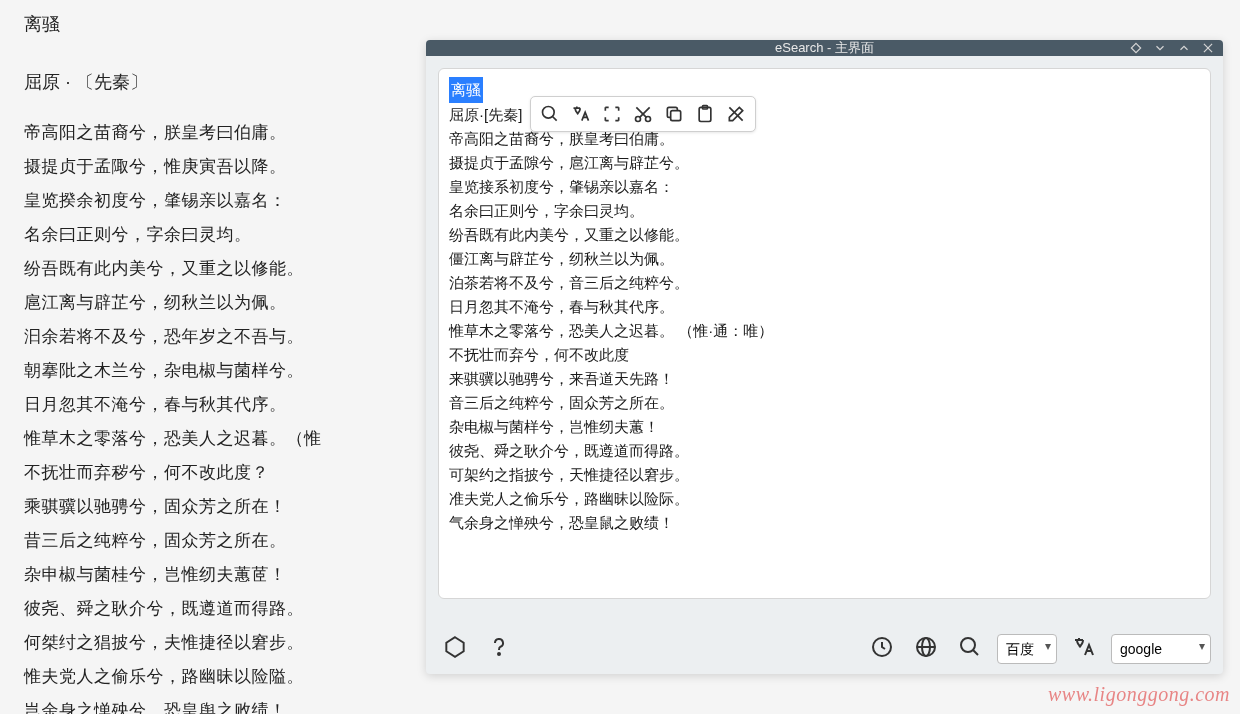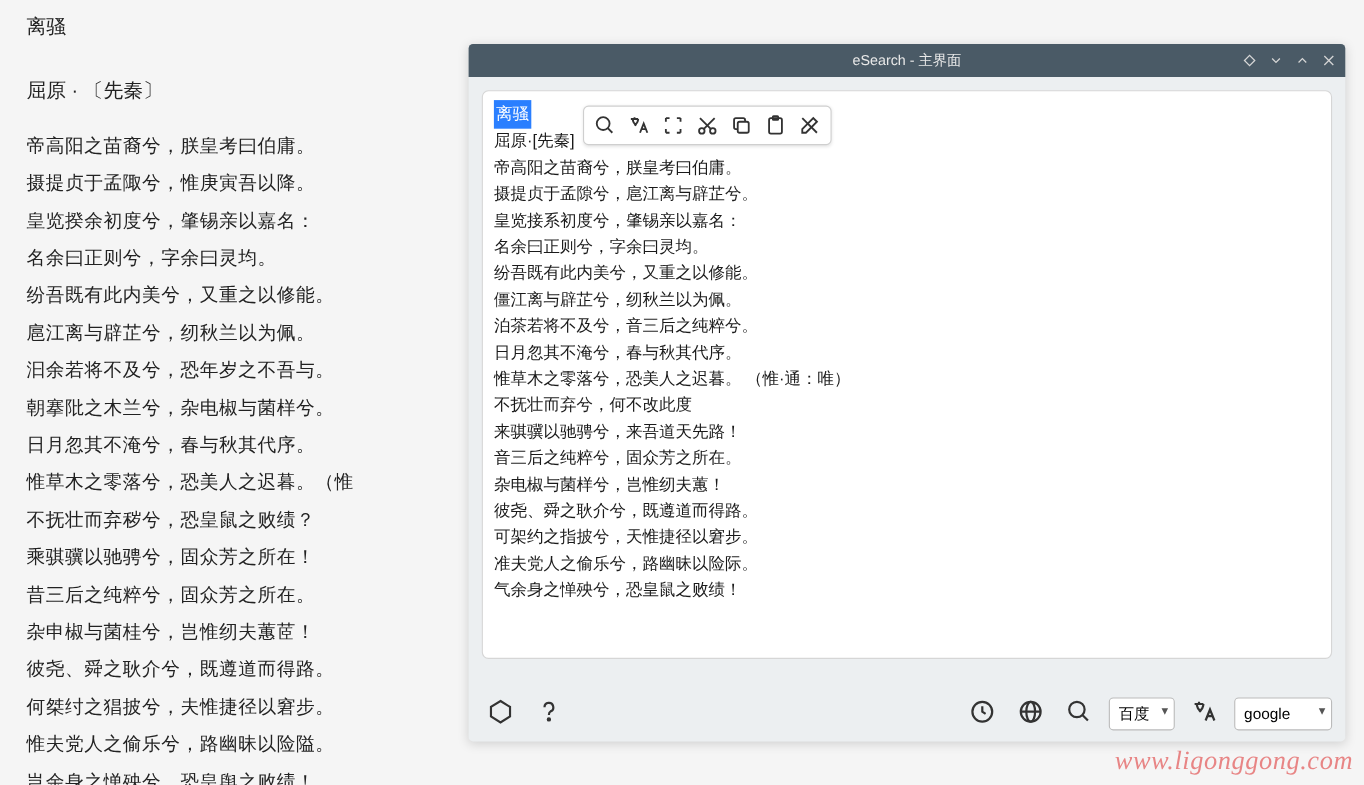--- a/index.html
+++ b/index.html
@@ -36,21 +36,21 @@
     top: 40px;
     width: 797px;
     height: 634px;
     background: #eceff1;
     border-radius: 4px;
     display: flex;
     flex-direction: column;
     box-shadow: 0 2px 10px rgba(0,0,0,0.15);
   }
   .titlebar {
-    height: 30px;
+    height: 16px;
     background: #4a5a66;
     color: #e8e8e8;
     display: flex;
     align-items: center;
     justify-content: center;
     position: relative;
     font-size: 13px;
     border-radius: 4px 4px 0 0;
   }
   .titlebar-controls {
@@ -154,21 +154,21 @@
     color: #555;
     pointer-events: none;
   }
   .watermark {
     position: absolute;
     right: 10px;
     bottom: 8px;
     color: rgba(220,40,40,0.55);
     font-style: italic;
     font-family: Georgia, serif;
-    font-size: 24px;
+    font-size: 20px;
     letter-spacing: 0.5px;
     pointer-events: none;
   }
   svg { display: block; }
 </style>
 </head>
 <body>
 
 <div class="background-text">
   <div class="bg-title">离骚</div>
@@ -177,21 +177,21 @@
       <div class="bg-line">帝高阳之苗裔兮，朕皇考曰伯庸。</div>
       <div class="bg-line">摄提贞于孟陬兮，惟庚寅吾以降。</div>
       <div class="bg-line">皇览揆余初度兮，肇锡亲以嘉名：</div>
       <div class="bg-line">名余曰正则兮，字余曰灵均。</div>
       <div class="bg-line">纷吾既有此内美兮，又重之以修能。</div>
       <div class="bg-line">扈江离与辟芷兮，纫秋兰以为佩。</div>
       <div class="bg-line">汩余若将不及兮，恐年岁之不吾与。</div>
       <div class="bg-line">朝搴阰之木兰兮，杂电椒与菌样兮。</div>
       <div class="bg-line">日月忽其不淹兮，春与秋其代序。</div>
       <div class="bg-line">惟草木之零落兮，恐美人之迟暮。（惟</div>
-      <div class="bg-line">不抚壮而弃秽兮，恐皇鼠之败绩？</div>
+      <div class="bg-line">不抚壮而弃秽兮，何不改此度？</div>
       <div class="bg-line">乘骐骥以驰骋兮，固众芳之所在！</div>
       <div class="bg-line">昔三后之纯粹兮，固众芳之所在。</div>
       <div class="bg-line">杂申椒与菌桂兮，岂惟纫夫蕙茝！</div>
       <div class="bg-line">彼尧、舜之耿介兮，既遵道而得路。</div>
       <div class="bg-line">何桀纣之猖披兮，夫惟捷径以窘步。</div>
       <div class="bg-line">惟夫党人之偷乐兮，路幽昧以险隘。</div>
       <div class="bg-line">岂余身之惮殃兮，恐皇舆之败绩！</div>
     </div>
 </div>
 
@@ -333,20 +333,20 @@
         <option>百度</option>
       </select>
     </div>
     <div class="footer-icon">
       <svg width="24" height="24" viewBox="0 0 24 24" fill="none" stroke="currentColor" stroke-width="2">
           <path d="M3 5h8M7 3v2M5 5c0 4 4 7 4 7M11 5c0 4-4 7-4 7"></path>
           <path d="M13 20l4-10 4 10M14.5 16h5"></path>
         </svg>
     </div>
     <div class="select-wrap">
-      <select class="footer-select" style="width:89px">
+      <select class="footer-select" style="width:100px">
         <option>google</option>
       </select>
     </div>
   </div>
 </div>
 
 <div class="watermark">www.ligonggong.com</div>
 
 </body></html>

